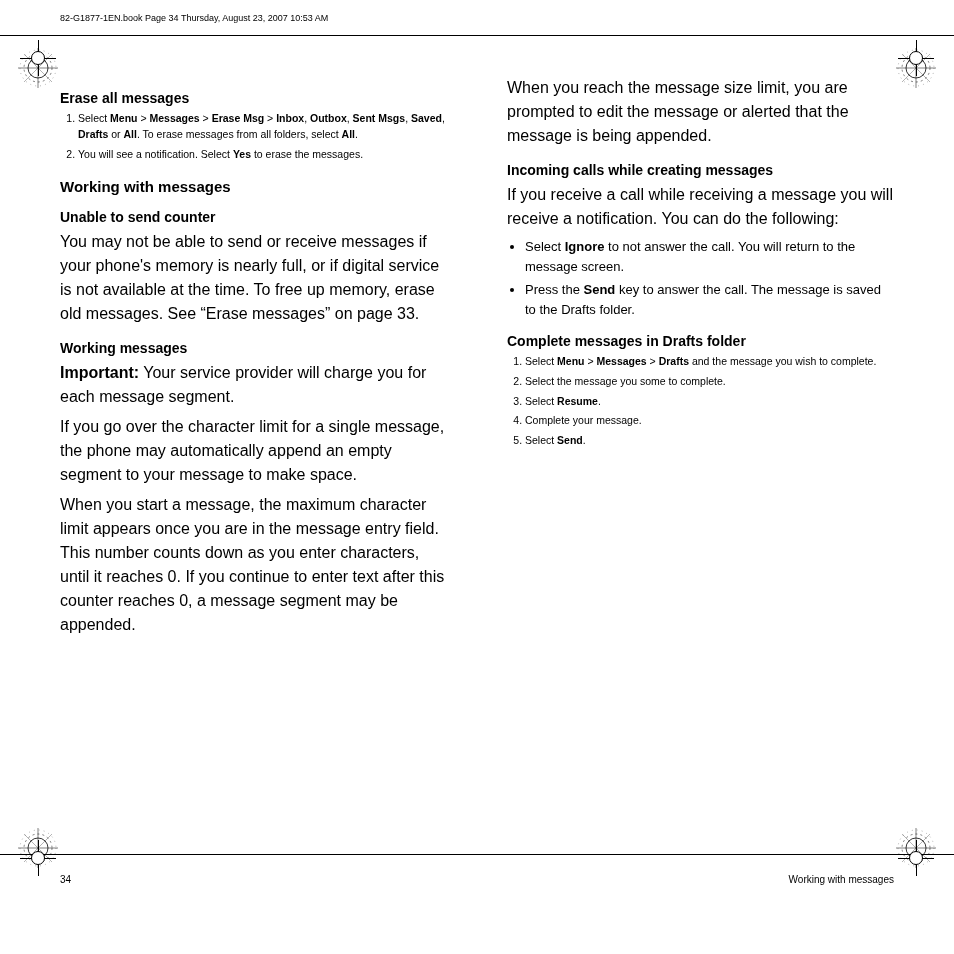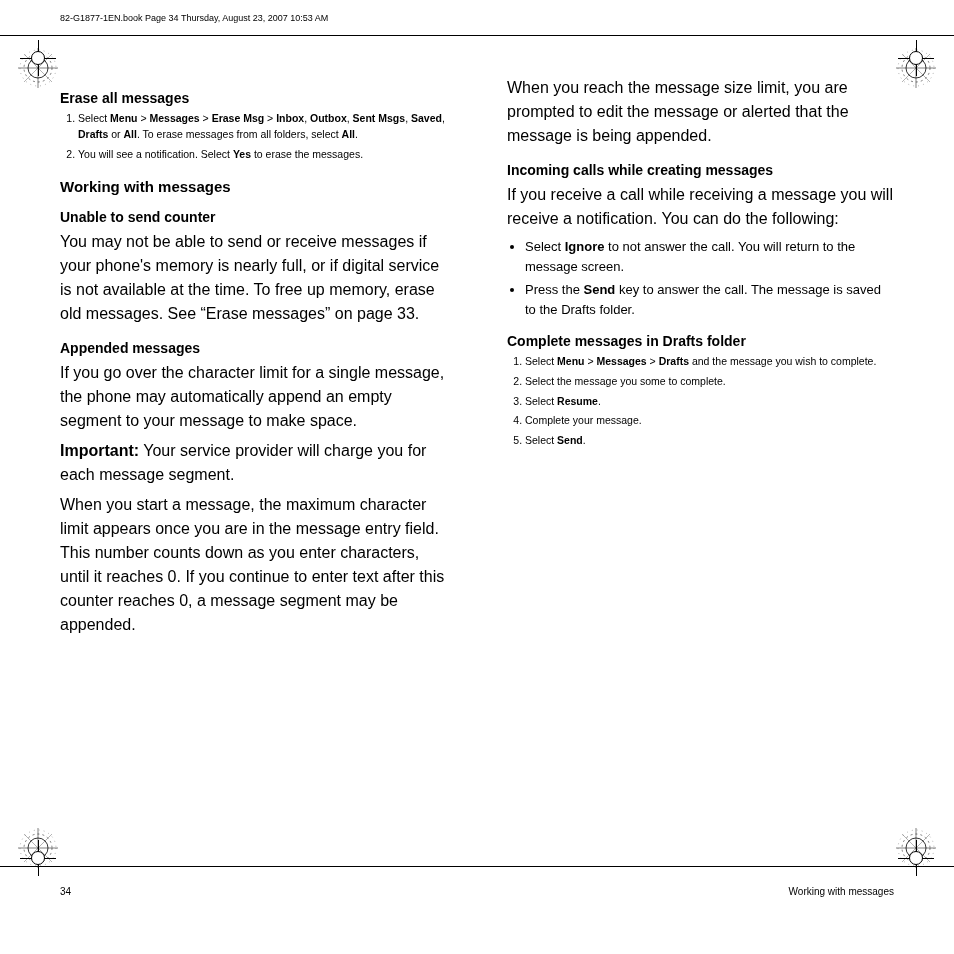--- a/index.html
+++ b/index.html
@@ -169,21 +169,21 @@
     ul li {
       font-size: 13px;
       line-height: 1.5;
       font-family: Arial, sans-serif;
       margin-bottom: 4px;
     }
 
     
     .footer {
       position: absolute;
-      bottom: 0;
+      bottom: 12px;
       left: 0;
       right: 0;
       height: 50px;
       border-top: 1px solid #000;
       display: flex;
       align-items: center;
       justify-content: space-between;
       padding: 16px 60px;
       font-size: 10px;
       font-family: Arial, sans-serif;
@@ -290,23 +290,23 @@
       <div>
         <div class="section-h1">Working with messages</div>
       </div>
 
       <div>
         <div class="section-h2">Unable to send counter</div>
         <div class="body-text">You may not be able to send or receive messages if your phone's memory is nearly full, or if digital service is not available at the time. To free up memory, erase old messages. See “Erase messages” on page 33.</div>
       </div>
 
       <div>
-        <div class="section-h2">Appended messages</div>
+        <div class="section-h2">Working messages</div>
+        <div class="body-text"><b>Important:</b><span> Your service provider will charge you for each message segment.</span></div>
         <div class="body-text">If you go over the character limit for a single message, the phone may automatically append an empty segment to your message to make space.</div>
-        <div class="body-text"><b>Important:</b><span> Your service provider will charge you for each message segment.</span></div>
         <div class="body-text">When you start a message, the maximum character limit appears once you are in the message entry field. This number counts down as you enter characters, until it reaches 0. If you continue to enter text after this counter reaches 0, a message segment may be appended.</div>
       </div>
 
     </div>
 
     <div class="right-column">
 
       <div>
         <div class="body-text">When you reach the message size limit, you are prompted to edit the message or alerted that the message is being appended.</div>
       </div>

